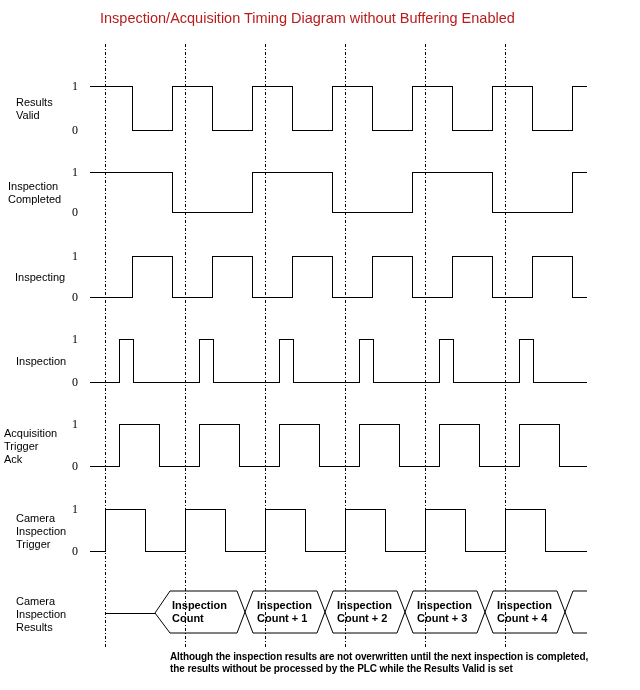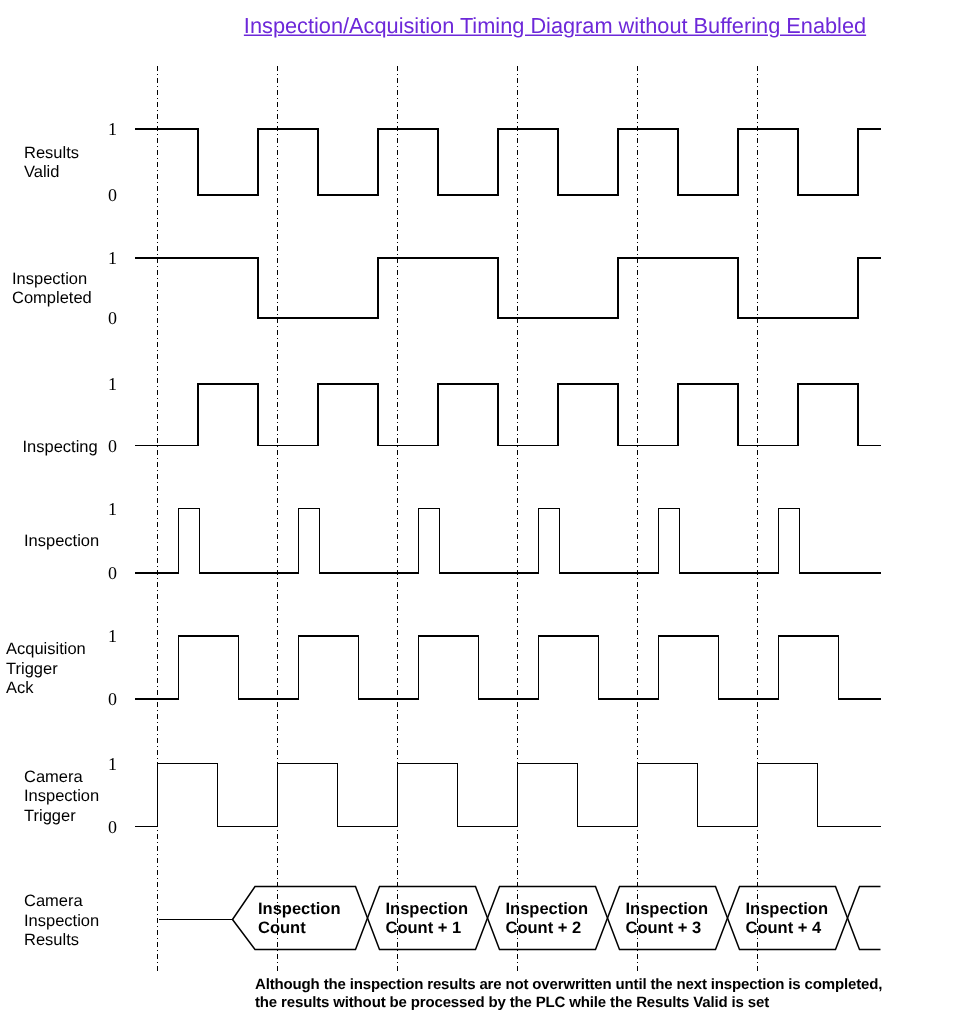--- a/index.html
+++ b/index.html
@@ -6,24 +6,22 @@
   .page{
     position:relative;
     width:640px;height:690px;
     background:#ffffff;
     font-family:"Liberation Sans", sans-serif;
     overflow:hidden;
   }
   .title{
     position:absolute;
     left:100px;top:10px;width:540px;
-    text-align:center;
     font-size:14.5px;
-    color:#6d28d9;
-    text-decoration:underline;
+    color:#b91c1c;
   }
   .sig-label{
     position:absolute;
     font-size:11px;
     font-weight:normal;
     line-height:13px;
     color:#000;
     white-space:pre-line;
   }
   .note{
@@ -96,21 +94,21 @@
         <text x="337" y="609" class="bus-txt" fill="#000000"><tspan x="337">Inspection</tspan><tspan x="337" dy="13">Count + 2</tspan></text>
         <text x="417" y="609" class="bus-txt" fill="#000000"><tspan x="417">Inspection</tspan><tspan x="417" dy="13">Count + 3</tspan></text>
         <text x="497" y="609" class="bus-txt" fill="#000000"><tspan x="497">Inspection</tspan><tspan x="497" dy="13">Count + 4</tspan></text>
       </g>
     </svg>
   <div id="labels-layer">
       <div class="sig-label" style="left: 16px; top: 96px;">Results
 Valid</div>
       <div class="sig-label" style="left: 8px; top: 180px;">Inspection
 Completed</div>
-      <div class="sig-label" style="left: 15px; top: 271px; margin-top: 21px;">Inspecting</div>
+      <div class="sig-label" style="left: 15px; top: 271px;">Inspecting</div>
       <div class="sig-label" style="left: 16px; top: 355px;">Inspection</div>
       <div class="sig-label" style="left: 4px; top: 427px;">Acquisition
 Trigger
 Ack</div>
       <div class="sig-label" style="left: 16px; top: 512px;">Camera
 Inspection
 Trigger</div>
       <div class="sig-label" style="left: 16px; top: 595px;">Camera
 Inspection
 Results</div>

